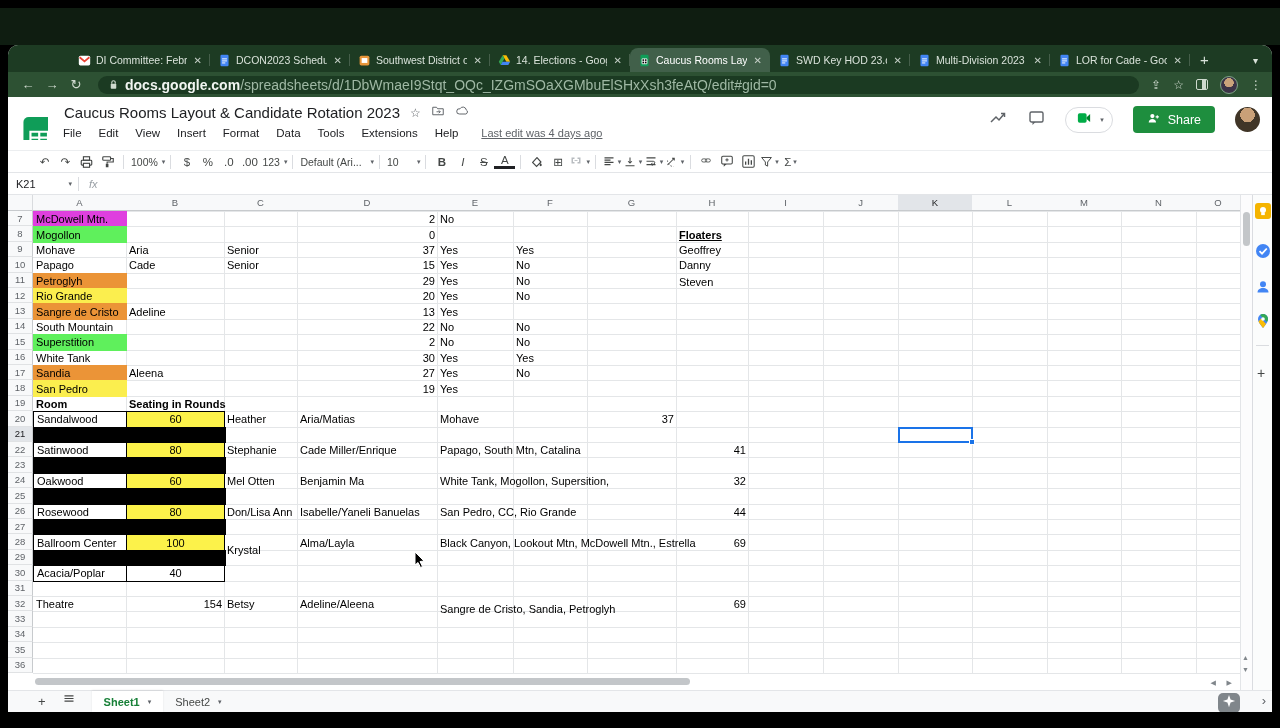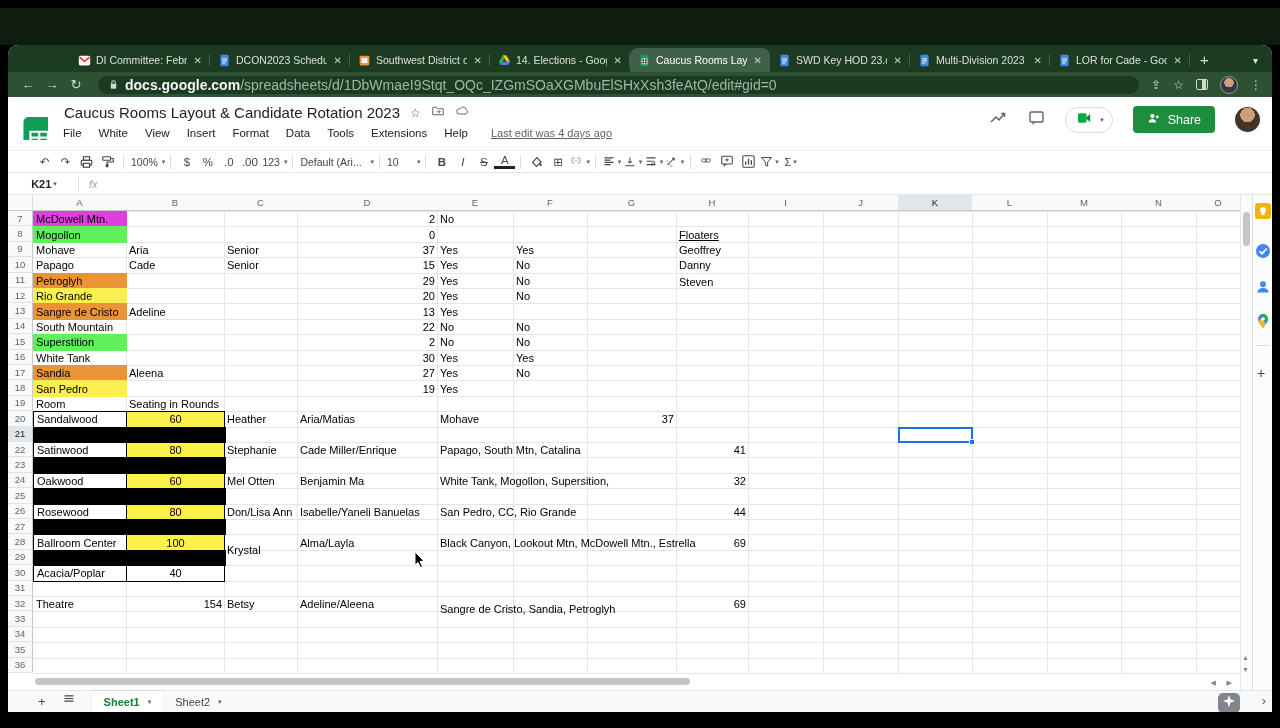--- a/index.html
+++ b/index.html
@@ -48,35 +48,35 @@
   .toolbar { height:23px; border-top:1px solid #eceef0; border-bottom:1px solid #e3e5e8; display:flex; align-items:center; padding-left:26px; gap:0; background:#fff; }
   .tbi { display:flex; align-items:center; justify-content:center; min-width:21px; height:18px; color:#444746; font-size:11.5px; }
   .tbtxt { font-size:10.5px; color:#444746; padding:0 2px; }
   .caret { font-size:7px; color:#5f6368; margin-left:2px; }
   .sep { width:1px; height:14px; background:#dadce0; margin:0 5px; }
   .disabled { color:#b8bcc0 !important; }
   .tb-collapse { position:absolute; right:14px; top:155px; color:#5f6368; font-size:11px; }
 
   
   .fxbar { height:22px; border-bottom:1px solid #e3e5e8; display:flex; align-items:center; background:#fff; }
-  .namebox { width:70px; display:flex; align-items:center; justify-content:center; padding:0 6px 0 8px; font-size:11px; color:#202124;font-weight:bold; }
+  .namebox { width:70px; display:flex; align-items:center; justify-content:space-between; padding:0 6px 0 8px; font-size:11px; color:#202124; }
   .fxdiv { width:1px; height:14px; background:#dadce0; }
   .fxlabel { font-style:italic; color:#9aa0a6; font-size:11px; margin:0 10px; }
 
   
   .gridwrap { position:relative; height:495px; background:#fff; overflow:hidden; }
   .line { position:absolute; background:#e4e6e8; }
   .colhead,.rowhead { position:absolute; background:#f8f9fa; color:#5f6368; font-size:9.5px; display:flex; align-items:center; justify-content:center; }
   .colhead { top:0; height:16px; border-bottom:1px solid #c7cacd; border-right:1px solid #d9dbde; }
   .rowhead { left:0; width:25px; border-right:1px solid #c7cacd; border-bottom:1px solid #e0e2e4; }
   .hl { background:#e2e5e9 !important; color:#202124; }
   .cell { position:absolute; font-size:11px; color:#000; display:flex; align-items:center; white-space:nowrap; padding:0 3px; z-index:3; }
   .cell.r { justify-content:flex-end; }
   .cell.c { justify-content:center; }
-  .cell.b { font-weight:normal; }
+  .cell.b { font-weight:bold; }
   .cell.u { text-decoration:underline; }
   .cell.bx { border:1px solid #000; }
   .selbox { position:absolute; border:2px solid #1a73e8; z-index:4; }
   .fillhandle { position:absolute; width:6px; height:6px; background:#1a73e8; border:1px solid #fff; right:-4px; bottom:-4px; }
   .vscroll-gutter { position:absolute; top:0; bottom:0; width:12px; border-left:1px solid #e3e5e8; background:#fcfcfd; }
   .vthumb { position:absolute; width:7px; border-radius:4px; background:#c3c6c9; }
   .hthumb { position:absolute; height:7px; border-radius:4px; background:#c3c6c9; z-index:5; }
   .scrollarrow { position:absolute; color:#80868b; font-size:7px; z-index:6; }
   .sidepanel { position:absolute; top:0; bottom:0; right:0; width:20px; border-left:1px solid #dadce0; background:#fbfcfc; }
   .sp-icon { position:absolute; left:2px; width:16px; height:16px; }
@@ -206,21 +206,21 @@
       <span class="titleic" id="folderic"><svg width="14" height="12" viewBox="0 0 16 16">
             <path d="M1 3h5l1.5 2H15v8H1z" fill="none" stroke="#5f6368" stroke-width="1.3"></path>
             <path d="M6 9h5M9 7l2 2-2 2" stroke="#5f6368" stroke-width="1.2" fill="none"></path>
           </svg></span>
       <span class="titleic" id="cloudic"><svg width="15" height="12" viewBox="0 0 16 16">
             <path d="M4 12a3.5 3.5 0 1 1 .6-6.9A4.5 4.5 0 0 1 13 6.5 3 3 0 0 1 12.5 12z" fill="none" stroke="#5f6368" stroke-width="1.3"></path>
           </svg></span>
     </div>
     <div class="menurow" id="menubar">
         <span class="menuitem">File</span>
-        <span class="menuitem">White</span>
+        <span class="menuitem">Edit</span>
         <span class="menuitem">View</span>
         <span class="menuitem">Insert</span>
         <span class="menuitem">Format</span>
         <span class="menuitem">Data</span>
         <span class="menuitem">Tools</span>
         <span class="menuitem">Extensions</span>
         <span class="menuitem">Help</span>
         <span class="lastedit">Last edit was 4 days ago</span>
       </div>
     <div class="hdr-right">

